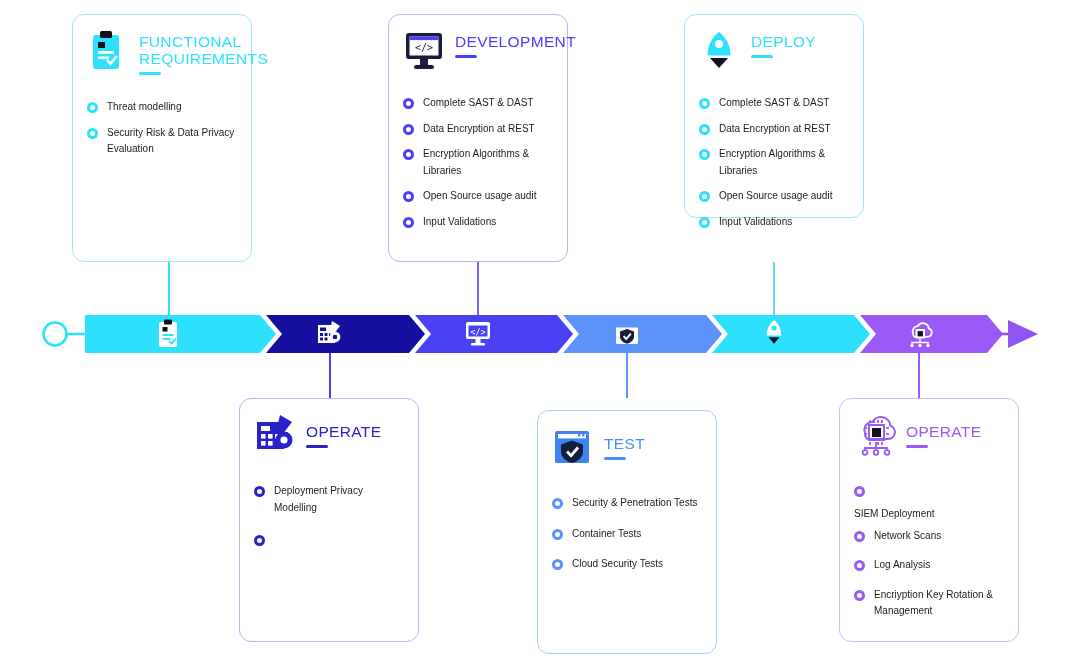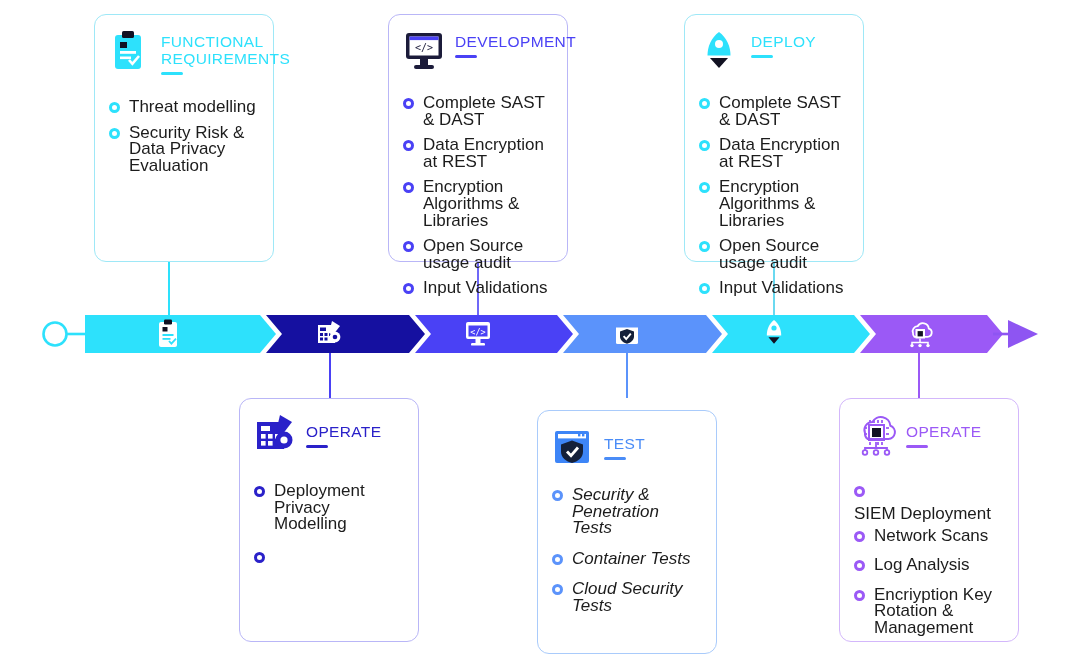--- a/index.html
+++ b/index.html
@@ -22,21 +22,21 @@
     font-size:15.5px;letter-spacing:.35px;line-height:17px;
     font-weight:400;white-space:pre-line;
   }
   .title-rule{width:22px;height:3px;border-radius:2px;margin-top:5px;}
   .items{margin-top:6px;}
   .item{display:flex;align-items:flex-start;gap:9px;margin-bottom:9px;}
   .bullet{
     flex:0 0 auto;width:11px;height:11px;border-radius:50%;
     border:3px solid currentColor;box-sizing:border-box;margin-top:3px;
   }
-  .item-txt{font-size:17px;line-height:16.6px;color:#1c1c1c;}
+  .item-txt{font-size:10px;line-height:16.6px;color:#1c1c1c;}
 
   
   .conn{position:absolute;width:1.6px;}
 
   
   #timeline{position:absolute;left:0;top:300px;width:1080px;height:68px;}
   .seg-icon{
     position:absolute;width:26px;height:28px;
   }
   svg{display:block;}
@@ -138,21 +138,21 @@
             <path d="M15,23.5 h-8 v2.2"></path>
             <path d="M15,23.5 h8 v2.2"></path>
         </g>
         <circle cx="7" cy="26.6" r="1.7" fill="#ffffff"></circle>
         <circle cx="15" cy="26.6" r="1.7" fill="#ffffff"></circle>
         <circle cx="23" cy="26.6" r="1.7" fill="#ffffff"></circle>
       </svg>
     </div>
   </div>
 
-  <div class="card" style="left:94px;top:14px;width:180px;height:248px;border-color:#9ee8f7;">
+  <div class="card" style="left:72px;top:14px;width:180px;height:248px;border-color:#9ee8f7;">
     <div style="padding:14px 14px 0 14px;">
       <div class="card-head">
         <div class="card-icon">
           <svg width="40" height="44" viewBox="0 0 40 44">
             <rect x="6" y="6" width="26" height="34" rx="3" fill="#2DE1FC"></rect>
             <rect x="13" y="2" width="12" height="7" rx="1.6" fill="#111122"></rect>
             <rect x="11" y="13" width="7" height="6" fill="#111122"></rect>
             <rect x="11" y="22" width="16" height="2.8" fill="#ffffff"></rect>
             <rect x="11" y="27.5" width="11" height="2.6" fill="#ffffff"></rect>
             <path d="M20,31 l3.4,3.8 L30,27" fill="none" stroke="#ffffff" stroke-width="2.6"></path>
@@ -213,21 +213,21 @@
           <span class="item-txt">Open Source usage audit</span>
         </div>
         <div class="item" style="color:#4A41F5;">
           <span class="bullet"></span>
           <span class="item-txt">Input Validations</span>
         </div>
       </div>
     </div>
   </div>
 
-  <div class="card" style="left:684px;top:14px;width:180px;height:248px;border-color:#9ee8f7;">
+  <div class="card" style="left:684px;top:14px;width:180px;height:204px;border-color:#9ee8f7;">
     <div style="padding:14px 14px 0 14px;">
       <div class="card-head">
         <div class="card-icon">
           <svg width="40" height="44" viewBox="0 0 40 44">
             <path d="M20,3 c8,6 11.5,14.5 11.5,23.5 H8.5 C8.5,17.5 12,9 20,3 Z" fill="#2DE1FC"></path>
             <circle cx="20" cy="15" r="4" fill="#ffffff"></circle>
             <path d="M11,29 h18 l-9,10 Z" fill="#111122"></path>
           </svg>
         </div>
         <div class="title-wrap">
@@ -305,21 +305,21 @@
             <rect x="30" y="9" width="2.4" height="2.4" fill="#3D85F7"></rect>
             <path d="M20,15.5 l11,4 v7 c0,6.2 -5,9.8 -11,11.6 c-6,-1.8 -11,-5.4 -11,-11.6 v-7 Z" fill="#14203a"></path>
             <path d="M15,26.5 l4,4.2 l7,-8.2" fill="none" stroke="#ffffff" stroke-width="2.8"></path>
           </svg>
         </div>
         <div class="title-wrap" style="padding-top:10px;">
           <div class="card-title" style="color:#4a8cf7;">TEST</div>
           <div class="title-rule" style="background:#4a8cf7;"></div>
         </div>
       </div>
-      <div class="items" style="margin-top:18px;font-style:italic;">
+      <div class="items" style="margin-top:26px;">
         <div class="item" style="color:#5B93FB;margin-bottom:14px;">
           <span class="bullet"></span>
           <span class="item-txt">Security &amp; Penetration Tests</span>
         </div>
         <div class="item" style="color:#5B93FB;margin-bottom:14px;">
           <span class="bullet"></span>
           <span class="item-txt">Container Tests</span>
         </div>
         <div class="item" style="color:#5B93FB;">
           <span class="bullet"></span>

